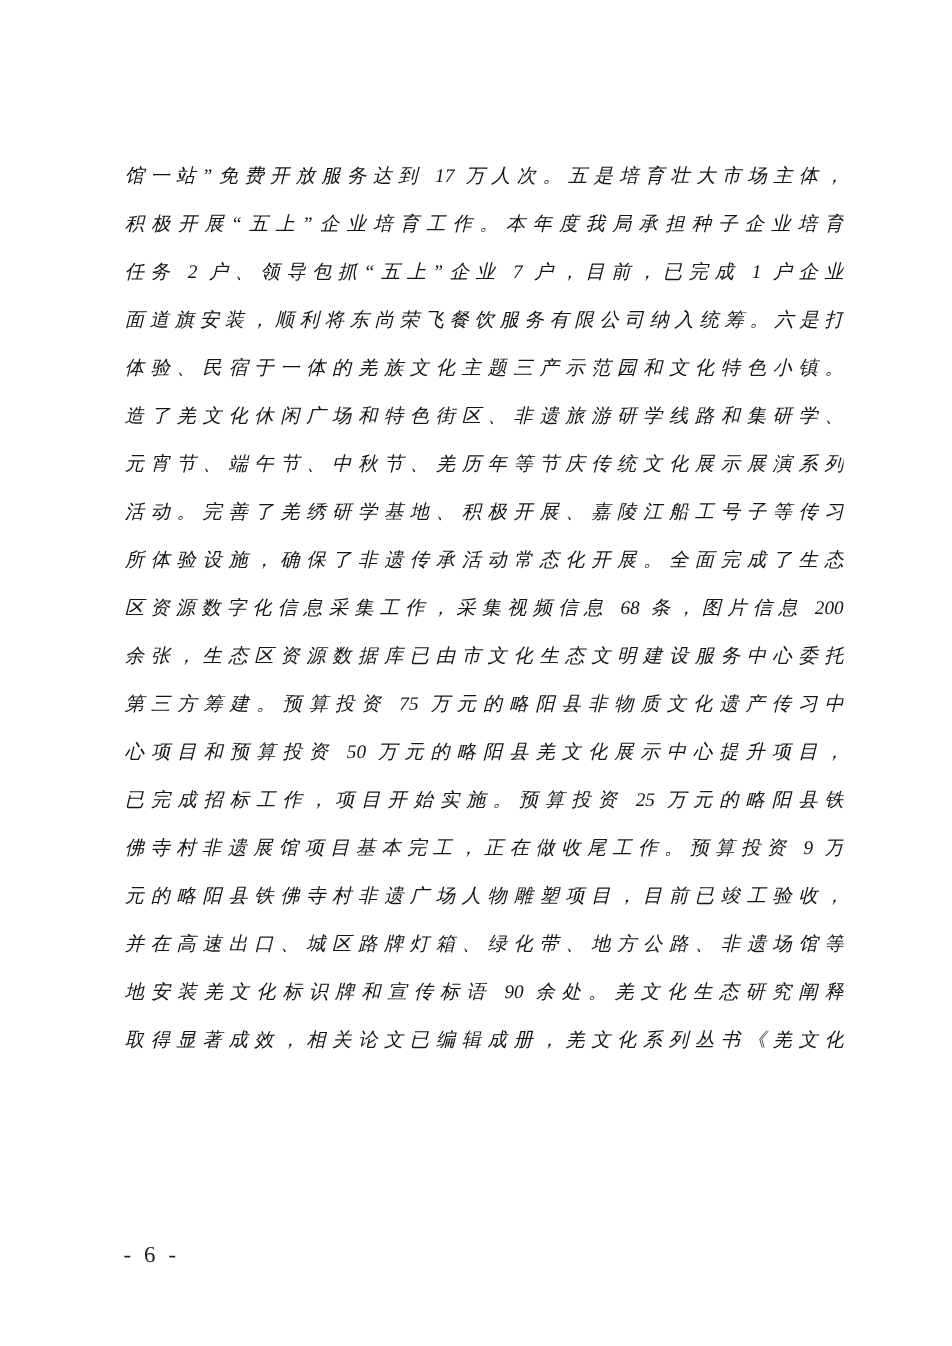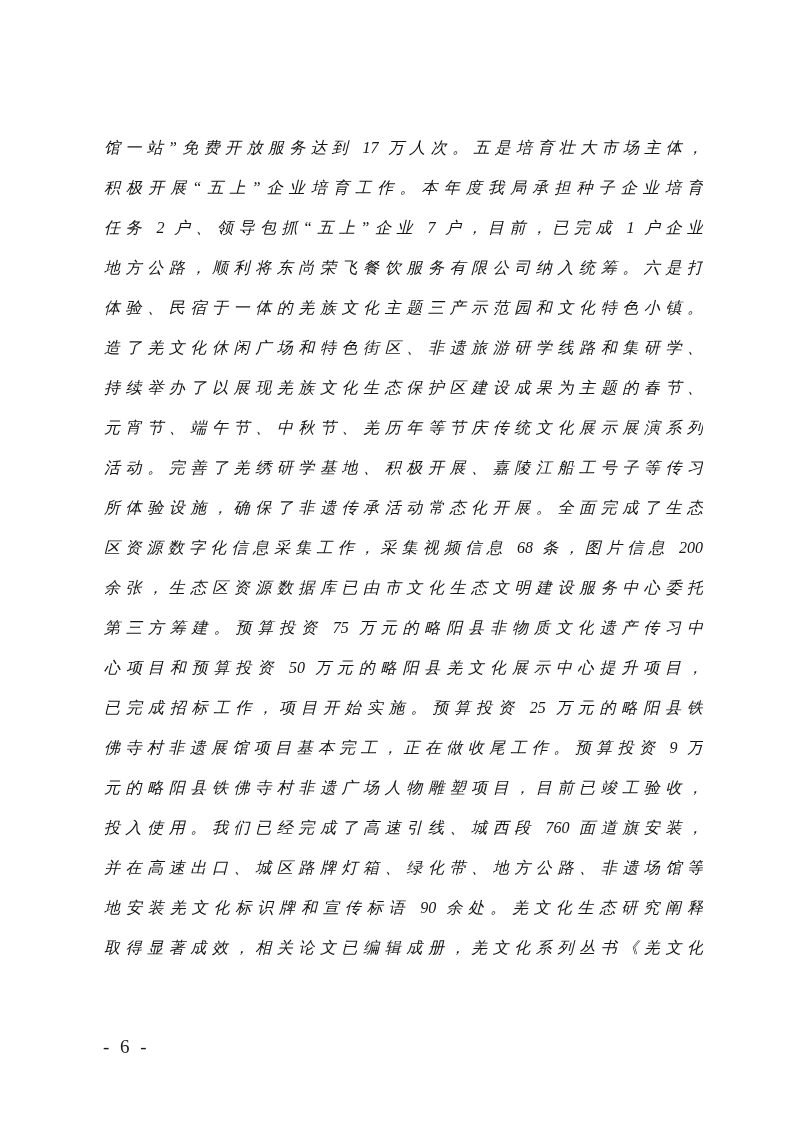--- a/index.html
+++ b/index.html
@@ -45,33 +45,31 @@
   }
 </style>
 </head>
 <body>
 
 <div class="page">
   <div class="text-block">
       <div class="line">馆一站”免费开放服务达到 17 万人次。五是培育壮大市场主体，</div>
       <div class="line">积极开展“五上”企业培育工作。本年度我局承担种子企业培育</div>
       <div class="line">任务 2 户、领导包抓“五上”企业 7 户，目前，已完成 1 户企业</div>
-      <div class="line">地方公路，顺利将东尚荣飞餐饮服务有限公司纳入统筹。六是打</div>
+      <div class="line">面道旗安装，顺利将东尚荣飞餐饮服务有限公司纳入统筹。六是打</div>
       <div class="line">体验、民宿于一体的羌族文化主题三产示范园和文化特色小镇。</div>
       <div class="line">造了羌文化休闲广场和特色街区、非遗旅游研学线路和集研学、</div>
-      <div class="line">持续举办了以展现羌族文化生态保护区建设成果为主题的春节、</div>
       <div class="line">元宵节、端午节、中秋节、羌历年等节庆传统文化展示展演系列</div>
       <div class="line">活动。完善了羌绣研学基地、积极开展、嘉陵江船工号子等传习</div>
       <div class="line">所体验设施，确保了非遗传承活动常态化开展。全面完成了生态</div>
       <div class="line">区资源数字化信息采集工作，采集视频信息 68 条，图片信息 200</div>
       <div class="line">余张，生态区资源数据库已由市文化生态文明建设服务中心委托</div>
       <div class="line">第三方筹建。预算投资 75 万元的略阳县非物质文化遗产传习中</div>
       <div class="line">心项目和预算投资 50 万元的略阳县羌文化展示中心提升项目，</div>
       <div class="line">已完成招标工作，项目开始实施。预算投资 25 万元的略阳县铁</div>
       <div class="line">佛寺村非遗展馆项目基本完工，正在做收尾工作。预算投资 9 万</div>
       <div class="line">元的略阳县铁佛寺村非遗广场人物雕塑项目，目前已竣工验收，</div>
-      <div class="line">投入使用。我们已经完成了高速引线、城西段 760 面道旗安装，</div>
       <div class="line">并在高速出口、城区路牌灯箱、绿化带、地方公路、非遗场馆等</div>
       <div class="line">地安装羌文化标识牌和宣传标语 90 余处。羌文化生态研究阐释</div>
       <div class="line">取得显著成效，相关论文已编辑成册，羌文化系列丛书《羌文化</div>
     </div>
   <div class="page-number">- 6 -</div>
 </div>
 
 </body></html>

